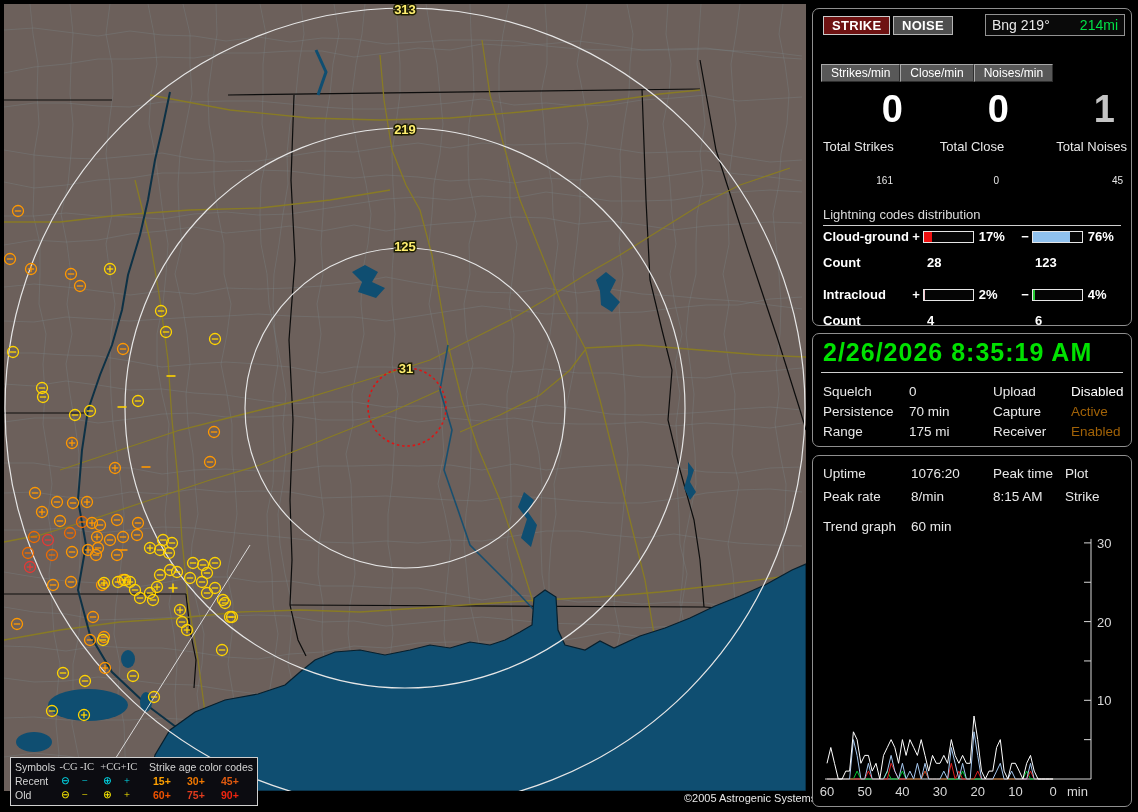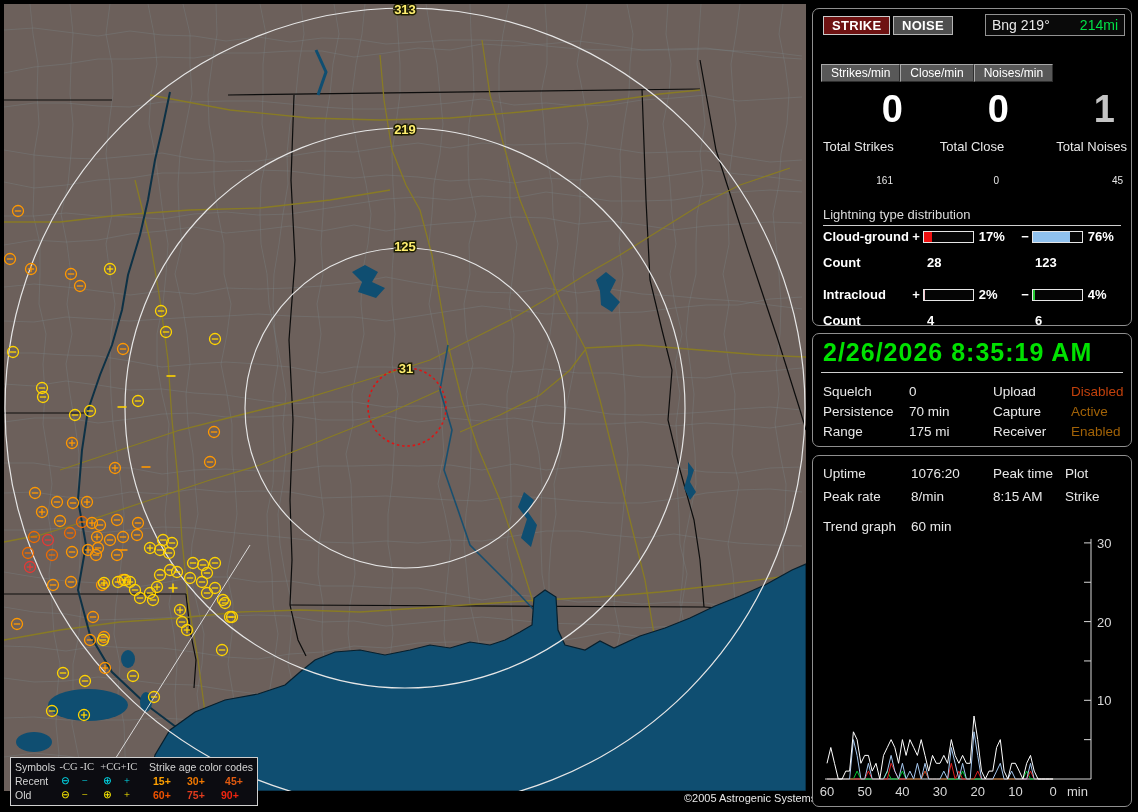--- a/index.html
+++ b/index.html
@@ -60,21 +60,21 @@
   .cnt2-lbl{width:104px}
   .cnt2-v1{width:108px}
 
   
   #datetime{position:absolute;left:10px;top:4px;font-size:25px;font-weight:bold;color:#00e200;
     letter-spacing:1px;white-space:nowrap}
   #dt-underline{position:absolute;left:8px;top:38px;width:302px;border-bottom:1px solid #cfcfcf}
   .st-row{position:absolute;left:0;width:100%;font-size:13.5px}
   .st-l1{position:absolute;left:10px}.st-v1{position:absolute;left:96px}
   .st-l2{position:absolute;left:180px}.st-v2{position:absolute;left:258px}
-  .val-off{color:#c2410c}.val-on{color:#a16207}
+  .val-off{color:#ffffff}.val-on{color:#a16207}
 
   
   .up-row{position:absolute;font-size:13.5px;width:100%}
   .up-c1{position:absolute;left:10px}.up-c2{position:absolute;left:98px}
   .up-c3{position:absolute;left:180px}.up-c4{position:absolute;left:252px}
   #trend-svg{position:absolute;left:0;top:0;pointer-events:none}
 </style>
 </head>
 <body>
 
@@ -551,21 +551,21 @@
       <span class="lg-age-h">Strike age color codes</span>
     </div>
     <div class="lg-row">
       <span class="lg-c0">Recent</span>
       <span class="lg-c" style="color: rgb(0, 224, 240);">⊖</span>
       <span class="lg-c" style="color: rgb(0, 224, 240);">−</span>
       <span class="lg-c" style="color: rgb(0, 224, 240);">⊕</span>
       <span class="lg-c" style="color: rgb(0, 224, 240);">+</span>
       <span class="lg-age" style="color: rgb(255, 160, 0);">15+</span>
       <span class="lg-age" style="color: rgb(240, 120, 0);">30+</span>
-      <span class="lg-age" style="color: rgb(224, 90, 16); text-align: center;">45+</span>
+      <span class="lg-age" style="color: rgb(224, 90, 16);">45+</span>
     </div>
     <div class="lg-row">
       <span class="lg-c0">Old</span>
       <span class="lg-c" style="color: rgb(255, 238, 0);">⊖</span>
       <span class="lg-c" style="color: rgb(255, 238, 0);">−</span>
       <span class="lg-c" style="color: rgb(255, 238, 0);">⊕</span>
       <span class="lg-c" style="color: rgb(255, 238, 0);">+</span>
       <span class="lg-age" style="color: rgb(239, 82, 0);">60+</span>
       <span class="lg-age" style="color: rgb(226, 60, 30);">75+</span>
       <span class="lg-age" style="color: rgb(239, 36, 16);">90+</span>
@@ -596,21 +596,21 @@
     <div class="tot-lbl" style="padding-left:10px">Total Strikes</div>
     <div class="tot-lbl" style="text-align:center">Total Close</div>
     <div class="tot-lbl" style="text-align:right;padding-right:4px">Total Noises</div>
   </div>
   <div class="tot-val-row">
     <div class="tot-val">161</div>
     <div class="tot-val">0</div>
     <div class="tot-val" style="padding-right:8px">45</div>
   </div>
 
-  <div id="dist-hdr">Lightning type distribution</div>
+  <div id="dist-hdr">Lightning codes distribution</div>
   <div class="dist-row" style="top:220px">
     <span class="dist-lbl">Cloud-ground</span>
     <span class="dist-sign">+</span>
     <span class="dist-bar">
         <div style="width: 17%; background: rgb(238, 17, 17);"></div>
       </span>
     <span class="dist-pct">17%</span>
     <span class="dist-sign">−</span>
     <span class="dist-bar">
         <div style="width: 76%; background: rgb(143, 193, 238);"></div>

